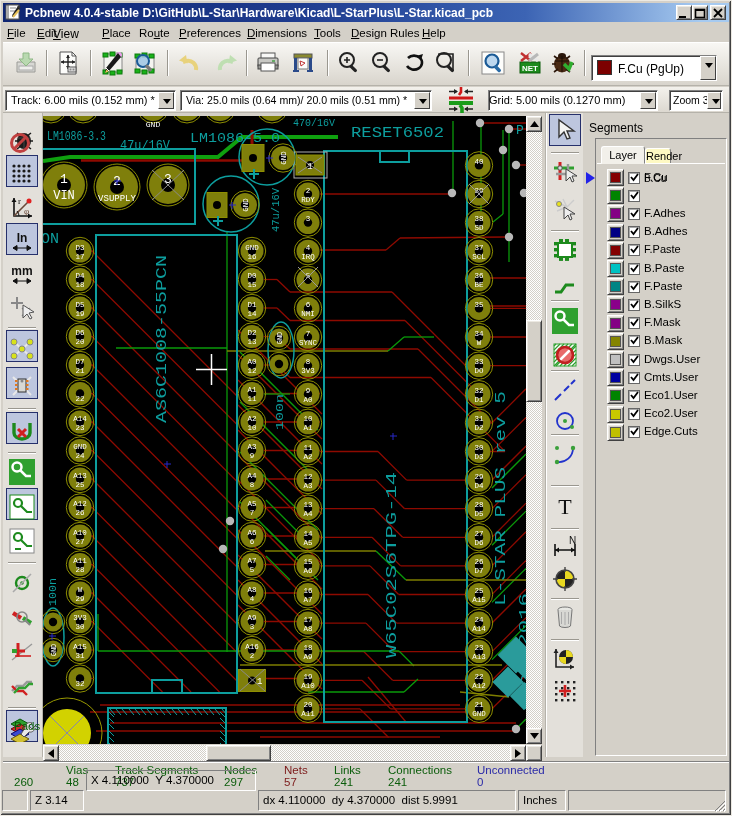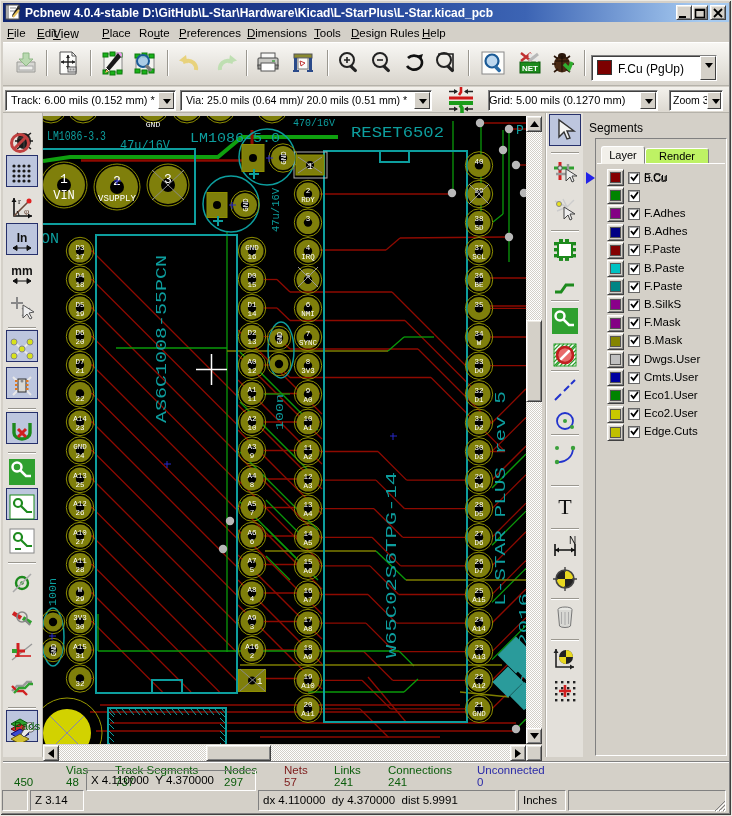--- a/index.html
+++ b/index.html
@@ -409,21 +409,21 @@
 <div class="a" style="left:551px;top:370px;width:28px;height:1px;background:#9a978f;box-shadow:0 1px 0 #fff"></div>
 <div class="a" style="left:551px;top:434px;width:28px;height:1px;background:#9a978f;box-shadow:0 1px 0 #fff"></div>
 <div class="a" style="left:551px;top:485px;width:28px;height:1px;background:#9a978f;box-shadow:0 1px 0 #fff"></div>
 <div class="a" style="left:551px;top:528px;width:28px;height:1px;background:#9a978f;box-shadow:0 1px 0 #fff"></div>
 <div class="a" style="left:551px;top:598px;width:28px;height:1px;background:#9a978f;box-shadow:0 1px 0 #fff"></div>
 <div class="a" style="left:551px;top:639px;width:28px;height:1px;background:#9a978f;box-shadow:0 1px 0 #fff"></div>
 <div class="a" style="left:583px;top:113px;width:146px;height:644px;background:#d4d0c8"></div>
 <div class="a" style="left:589px;top:121px;font-size:12px">Segments</div>
 <div class="a sk" style="left:595px;top:138px;width:132px;height:618px"></div>
 <div class="a" style="left:601px;top:146px;width:44px;height:18px;background:#f2f0ea;border:1px solid;border-color:#fff #808080 #f2f0ea #fff;border-radius:3px 3px 0 0;z-index:3;font-size:11px;text-align:center;line-height:17px">Layer</div>
-<div class="a" style="left:645px;top:148px;width:64px;height:16px;background:#bef264;border:1px solid;border-color:#fff #808080 #d4d0c8 #fff;border-radius:3px 3px 0 0;font-size:11px;text-align:center;line-height:15px">Render</div>
+<div class="a" style="left:645px;top:148px;width:26px;height:16px;background:#fef9c3;border:1px solid;border-color:#fff #808080 #d4d0c8 #fff;border-radius:3px 3px 0 0;font-size:11px;text-align:center;line-height:15px">Render</div>
 <div class="a" style="left:597px;top:163px;width:128px;height:1px;background:#fff;z-index:2"></div>
 <svg class="a" style="left:585px;top:172px" width="11" height="12">
     <path d="M1 0 L10 6 L1 12 Z" fill="#2222e8"></path>
   </svg>
 <div class="a btn" style="left:607px;top:169px;width:17px;height:17px"></div>
 <div class="a" style="left:610px;top:172px;width:11px;height:11px;background:#840000;border:1px solid #555"></div>
 <div class="a" style="left:628px;top:172px;width:12px;height:12px;background:#fff;border:1px solid #666;box-shadow:inset 1px 1px 0 #aaa"></div>
 <svg class="a" style="left:629px;top:172px" width="11" height="11">
     <path d="M2 5 L4.5 8 L9 2" fill="none" stroke="#000" stroke-width="1.8"></path>
   </svg>
@@ -543,21 +543,21 @@
   </svg>
 <div class="a btn" style="left:510px;top:745px;width:16px;height:16px"></div>
 <svg class="a" style="left:515px;top:749px" width="6" height="9">
     <path d="M6 4.5 L0 0 L0 9 Z" fill="#000"></path>
   </svg>
 <div class="a btn" style="left:206px;top:745px;width:65px;height:16px"></div>
 <div class="a btn" style="left:526px;top:745px;width:16px;height:16px"></div>
 <div class="a" style="left:3px;top:757px;width:40px;height:4px;background:#d4d0c8"></div>
 <div class="a" style="left:3px;top:761px;width:726px;height:52px;background:#d4d0c8;border-top:1px solid #808080;box-shadow:inset 0 1px 0 #fff"></div>
 <div class="a" style="left:14px;top:720px;font-size:11.5px;color:#0a5c0a">Pads</div>
-<div class="a" style="left:14px;top:776px;font-size:11.5px;color:#0a5c0a">450</div>
+<div class="a" style="left:14px;top:776px;font-size:11.5px;color:#0a5c0a">260</div>
 <div class="a" style="left:66px;top:764px;font-size:11.5px;color:#0a5c0a">Vias</div>
 <div class="a" style="left:66px;top:776px;font-size:11.5px;color:#0a5c0a">48</div>
 <div class="a" style="left:115px;top:764px;font-size:11.5px;color:#0a5c0a">Track Segments</div>
 <div class="a" style="left:115px;top:776px;font-size:11.5px;color:#0a5c0a">737</div>
 <div class="a" style="left:224px;top:764px;font-size:11.5px;color:#0a5c0a">Nodes</div>
 <div class="a" style="left:224px;top:776px;font-size:11.5px;color:#0a5c0a">297</div>
 <div class="a" style="left:284px;top:764px;font-size:11.5px;color:#7c1a1a">Nets</div>
 <div class="a" style="left:284px;top:776px;font-size:11.5px;color:#7c1a1a">57</div>
 <div class="a" style="left:334px;top:764px;font-size:11.5px;color:#0a5c0a">Links</div>
 <div class="a" style="left:334px;top:776px;font-size:11.5px;color:#0a5c0a">241</div>

